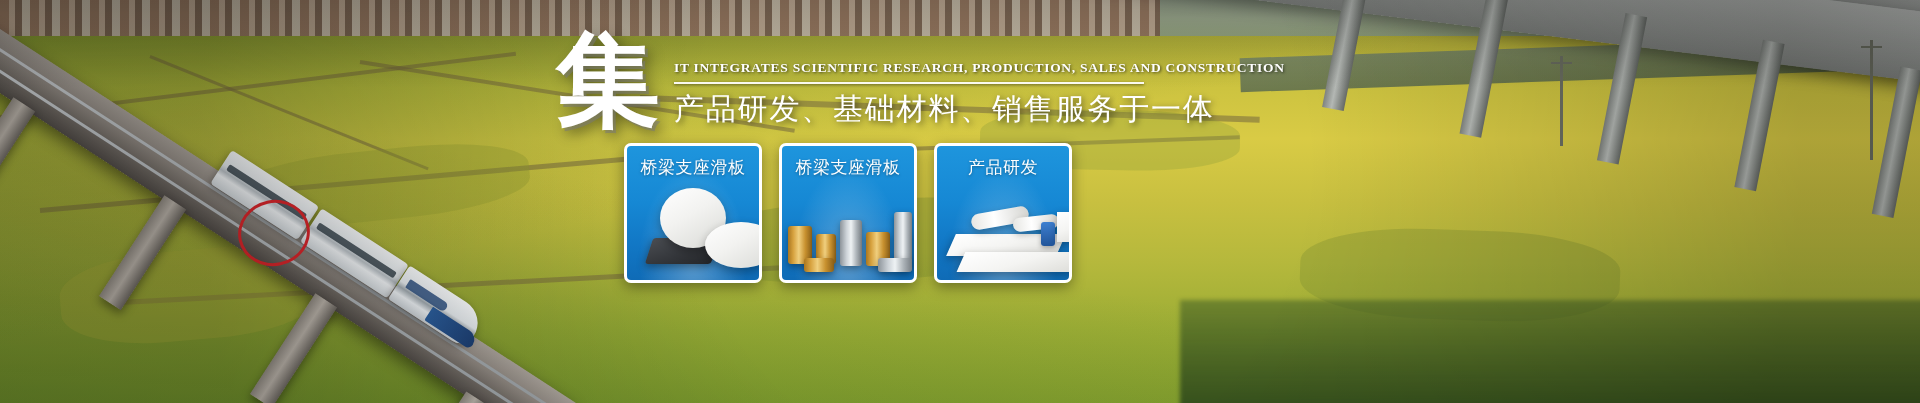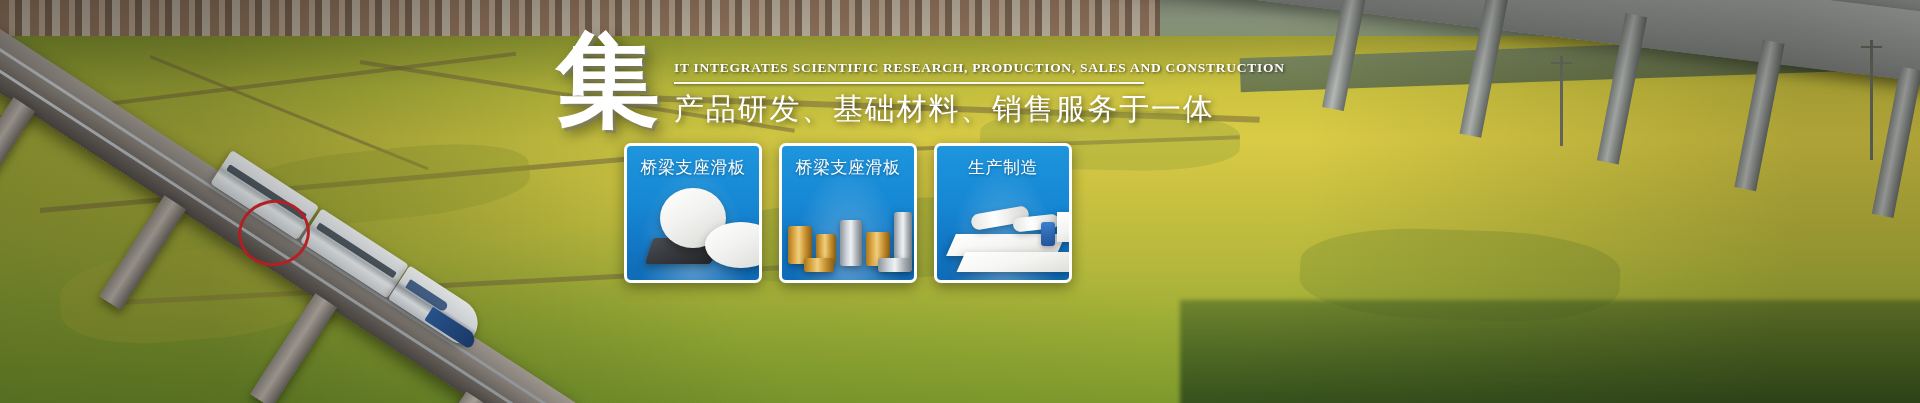--- a/index.html
+++ b/index.html
@@ -398,21 +398,21 @@
         <div class="bush-steel" style="left:58px; top:38px; width:22px; height:46px;"></div>
         <div class="bush" style="left:84px; top:50px; width:24px; height:34px;"></div>
         <div class="bush-steel" style="left:112px;top:30px; width:18px; height:54px;"></div>
         <div class="bush" style="left:134px;top:48px; width:22px; height:36px;"></div>
         <div class="bush" style="left:22px; top:76px; width:30px; height:14px;"></div>
         <div class="bush-steel" style="left:96px; top:76px; width:34px; height:14px;"></div>
       </div>
     </div>
 
     <div class="card">
-      <div class="card-title">生产制造</div>
+      <div class="card-title">产品研发</div>
       <div class="card-art">
         <div class="block" style="left:14px; top:52px; width:110px; height:22px; transform:skewX(-24deg);"></div>
         <div class="block" style="left:24px; top:70px; width:120px; height:20px; transform:skewX(-24deg);"></div>
         <div class="rod" style="left:34px; top:28px; width:58px; height:16px; transform:rotate(-10deg);"></div>
         <div class="rod" style="left:76px; top:34px; width:46px; height:14px; transform:rotate(-6deg);"></div>
         <div class="rod-blue" style="left:104px; top:40px; width:14px; height:24px;"></div>
         <div class="block" style="left:120px; top:30px; width:34px; height:30px;"></div>
       </div>
     </div>
 

